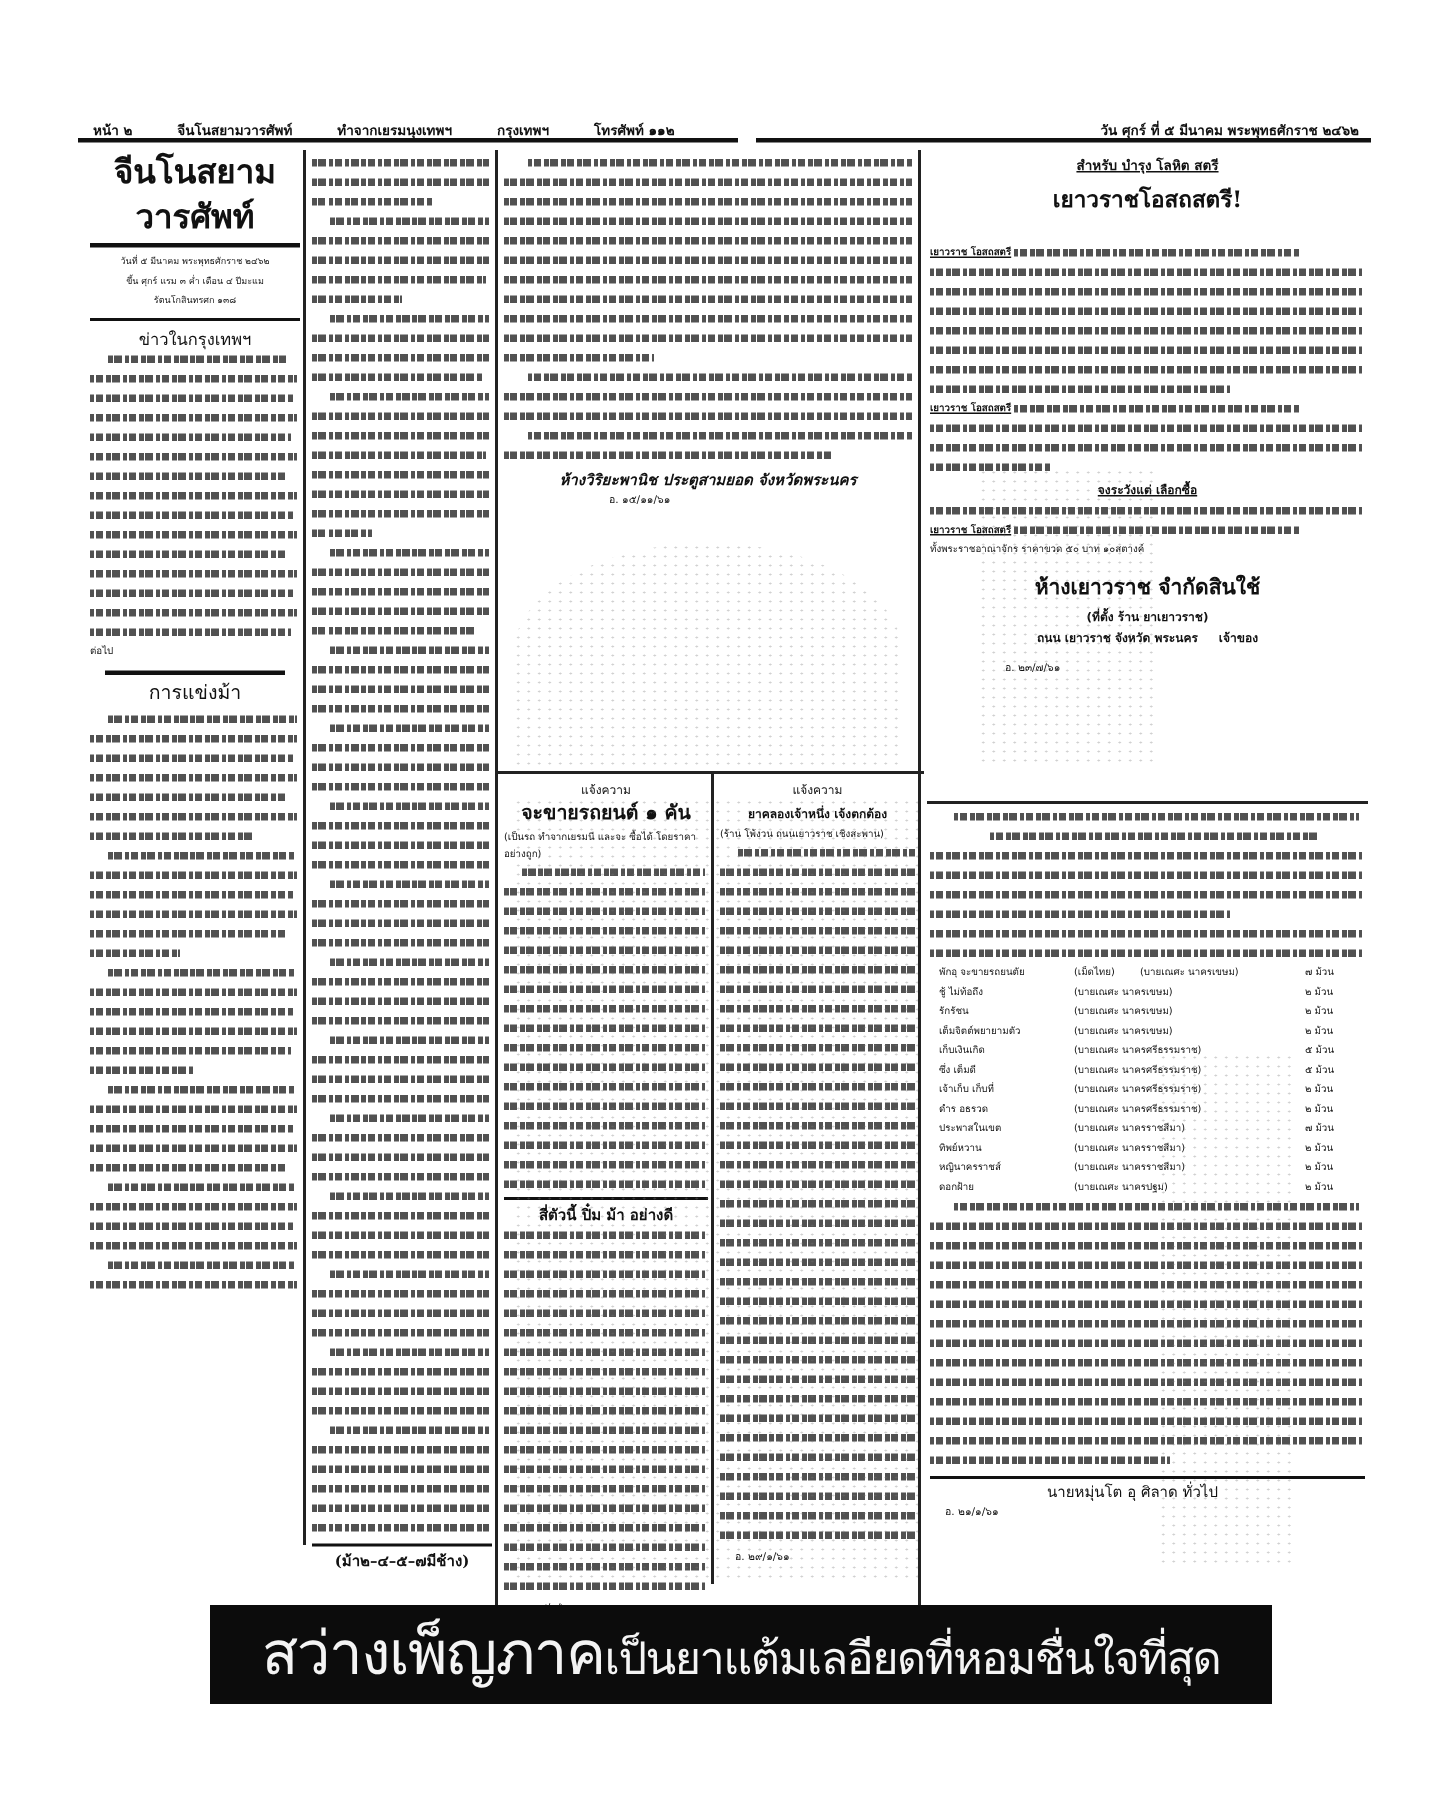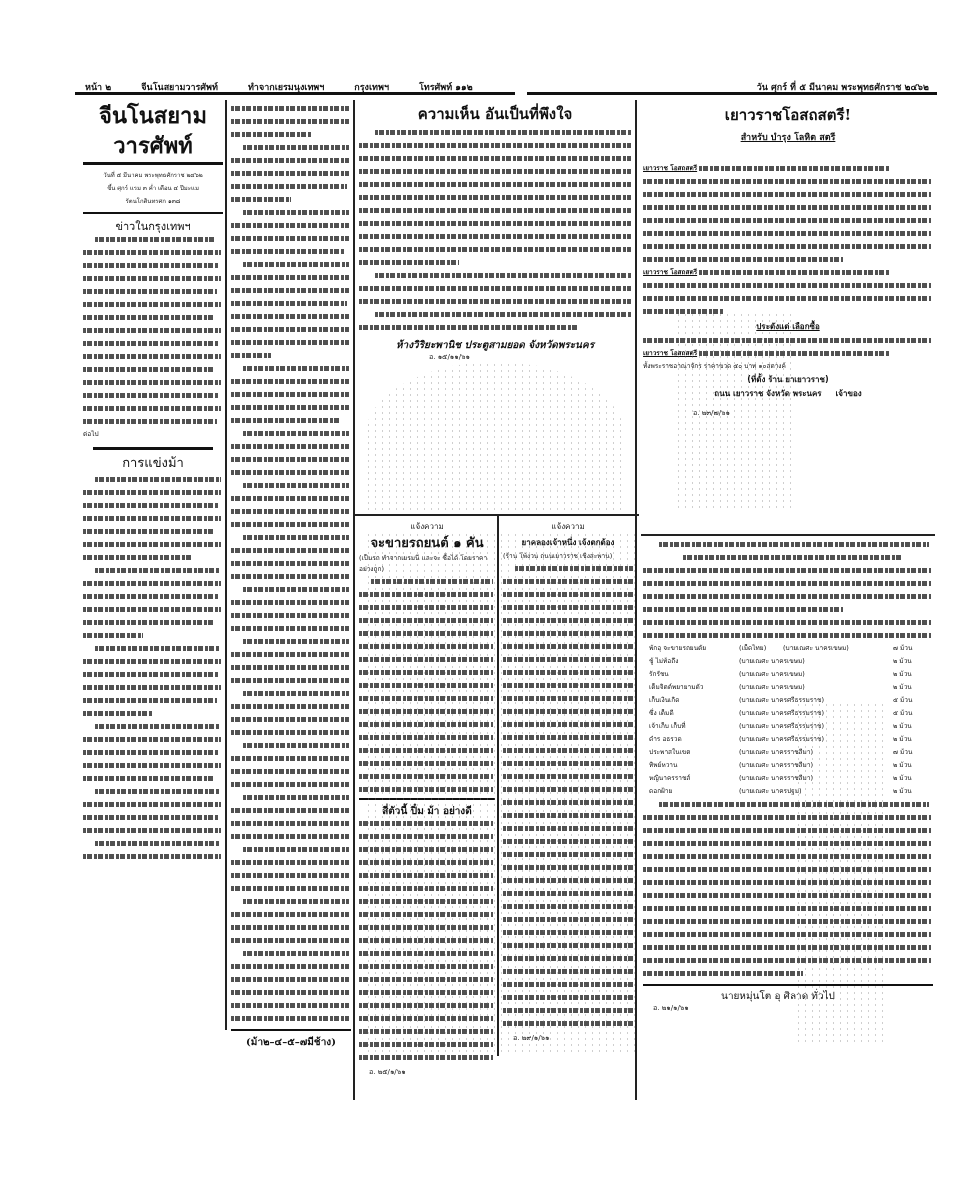--- a/index.html
+++ b/index.html
@@ -1,17 +1,17 @@
 <!DOCTYPE html>
 <html><head>
 <meta charset="utf-8">
 <style>
   html,body{margin:0;padding:0;background:#fff;}
   body{width:968px;height:1200px;position:relative;overflow:hidden;font-family:"DejaVu Sans",sans-serif;color:#111;}
-  .page{position:absolute;left:75px;top:62px;width:862px;height:1090px;}
+  .page{position:absolute;left:52px;top:62px;width:862px;height:1090px;}
   .masthead{position:absolute;left:0;top:12px;width:862px;height:22px;font-size:9px;font-weight:bold;}
   .mh-left{position:absolute;left:10px;top:6px;display:flex;gap:30px;}
   .mh-right{position:absolute;right:8px;top:6px;}
   .mh-rule{position:absolute;top:30px;height:3px;background:#111;}
   .col{position:absolute;font-size:6.5px;line-height:13px;}
   .vrule{position:absolute;width:2px;background:#222;}
   .hrule{position:absolute;height:2px;background:#222;}
   .title{font-family:"DejaVu Serif",serif;font-weight:bold;text-align:center;}
   .line{display:block;white-space:nowrap;overflow:hidden;height:13px;}
   .txt{display:inline-block;height:5px;background:repeating-linear-gradient(90deg,#333 0 3px,#fff 3px 4px,#333 4px 9px,#fff 9px 11px);vertical-align:middle;opacity:.85;}
@@ -182,21 +182,20 @@
       <span class="line"><span class="txt" style="width:118px"></span></span>
       <span class="line"><span class="txt" style="width:118px"></span></span>
     </div>
     <div style="height:2px;background:#111;margin:4px 0;"></div>
     <div class="title" style="font-size:10px;font-weight:bold;">(ม้า๒–๔–๕–๗มีช้าง)</div>
   </div>
 
   <div class="vrule" style="left:278px;top:38px;height:1000px;"></div>
 
   <div class="col" style="left:284px;top:40px;width:272px;">
-    <div class="title" style="font-size:15px;line-height:24px;">ความเห็น อันเป็นที่พึงใจ</div>
     <div>
       <span class="line"><span class="txt" style="width:256px;margin-left:16px"></span></span>
       <span class="line"><span class="txt" style="width:272px"></span></span>
       <span class="line"><span class="txt" style="width:272px"></span></span>
       <span class="line"><span class="txt" style="width:272px"></span></span>
       <span class="line"><span class="txt" style="width:272px"></span></span>
       <span class="line"><span class="txt" style="width:272px"></span></span>
       <span class="line"><span class="txt" style="width:272px"></span></span>
       <span class="line"><span class="txt" style="width:272px"></span></span>
       <span class="line"><span class="txt" style="width:272px"></span></span>
@@ -308,43 +307,44 @@
       <span class="line"><span class="txt" style="width:130px"></span></span>
       <span class="line"><span class="txt" style="width:130px"></span></span>
     </div>
     <div class="date" style="margin-left:10px;margin-top:2px;">อ. ๒๙/๑/๖๑</div>
   </div>
   <div class="speck" style="left:290px;top:470px;width:270px;height:520px;"></div>
 
   <div class="vrule" style="left:560px;top:38px;height:1000px;"></div>
 
   <div class="col ad-box" style="left:568px;top:40px;width:290px;">
+    <div class="title" style="font-size:9px;line-height:18px;text-decoration:underline;">สำหรับ บำรุง โลหิต สตรี</div>
     <div class="title" style="font-size:15px;line-height:26px;">เยาวราชโอสถสตรี!</div>
-    <div class="title" style="font-size:9px;line-height:18px;text-decoration:underline;">สำหรับ บำรุง โลหิต สตรี</div>
     <div style="height:16px;"></div>
     <div>
       <span class="line"><span class="u">เยาวราช โอสถสตรี</span> <span class="txt" style="width:190px"></span></span>
       <span class="line"><span class="txt" style="width:288px"></span></span>
       <span class="line"><span class="txt" style="width:288px"></span></span>
       <span class="line"><span class="txt" style="width:288px"></span></span>
       <span class="line"><span class="txt" style="width:288px"></span></span>
       <span class="line"><span class="txt" style="width:288px"></span></span>
       <span class="line"><span class="txt" style="width:288px"></span></span>
       <span class="line"><span class="txt" style="width:200px"></span></span>
       <span class="line"><span class="u">เยาวราช โอสถสตรี</span> <span class="txt" style="width:190px"></span></span>
       <span class="line"><span class="txt" style="width:288px"></span></span>
       <span class="line"><span class="txt" style="width:288px"></span></span>
       <span class="line"><span class="txt" style="width:80px"></span></span>
     </div>
-    <div class="title" style="font-size:8px;line-height:16px;text-decoration:underline;">ประตังแต่ เลือกซื้อ</div>
+    <div class="title" style="font-size:8px;line-height:16px;text-decoration:underline;">จงระวังแต่ เลือกซื้อ</div>
     <div>
       <span class="line"><span class="txt" style="width:288px"></span></span>
       <span class="line"><span class="u">เยาวราช โอสถสตรี</span> <span class="txt" style="width:190px"></span></span>
       <span class="line">ทั้งพระราชอาณาจักร ราคาขวด ๕๐ บาท ๑๐สตางค์</span>
     </div>
+    <div class="title" style="font-size:14px;line-height:26px;margin-top:6px;">ห้างเยาวราช จำกัดสินใช้</div>
     <div style="text-align:center;font-size:8px;line-height:14px;font-weight:bold;">(ที่ตั้ง ร้าน ยาเยาวราช)</div>
     <div style="text-align:center;font-size:8px;line-height:14px;font-weight:bold;">
       <span>ถนน เยาวราช จังหวัด พระนคร</span>
       &nbsp;&nbsp;&nbsp;
       <span>เจ้าของ</span>
     </div>
     <div class="date" style="margin-left:50px;margin-top:6px;">อ. ๒๓/๗/๖๑</div>
   </div>
 
   <div class="hrule" style="left:566px;top:472px;width:294px;"></div>
@@ -439,13 +439,16 @@
       <span class="line"><span class="txt" style="width:288px"></span></span>
       <span class="line"><span class="txt" style="width:160px"></span></span>
     </div>
     <div style="height:2px;background:#111;margin:4px 0;"></div>
     <div style="text-align:center;font-size:10px;line-height:12px;padding-right:20px;">นายหมุ่นโต อุ ศิลาด ทั่วไป</div>
     <div class="date" style="margin-left:10px;">อ. ๒๑/๑/๖๑</div>
   </div>
   <div class="speck" style="left:600px;top:250px;width:120px;height:200px;"></div>
   <div class="speck" style="left:720px;top:640px;width:90px;height:340px;"></div>
 
+  <div class="banner">
+    <span>สว่างเพ็ญภาค</span><span class="small">เป็นยาแต้มเลอียดที่หอมชื่นใจที่สุด</span>
+  </div>
 </div>
 
 </body></html>

